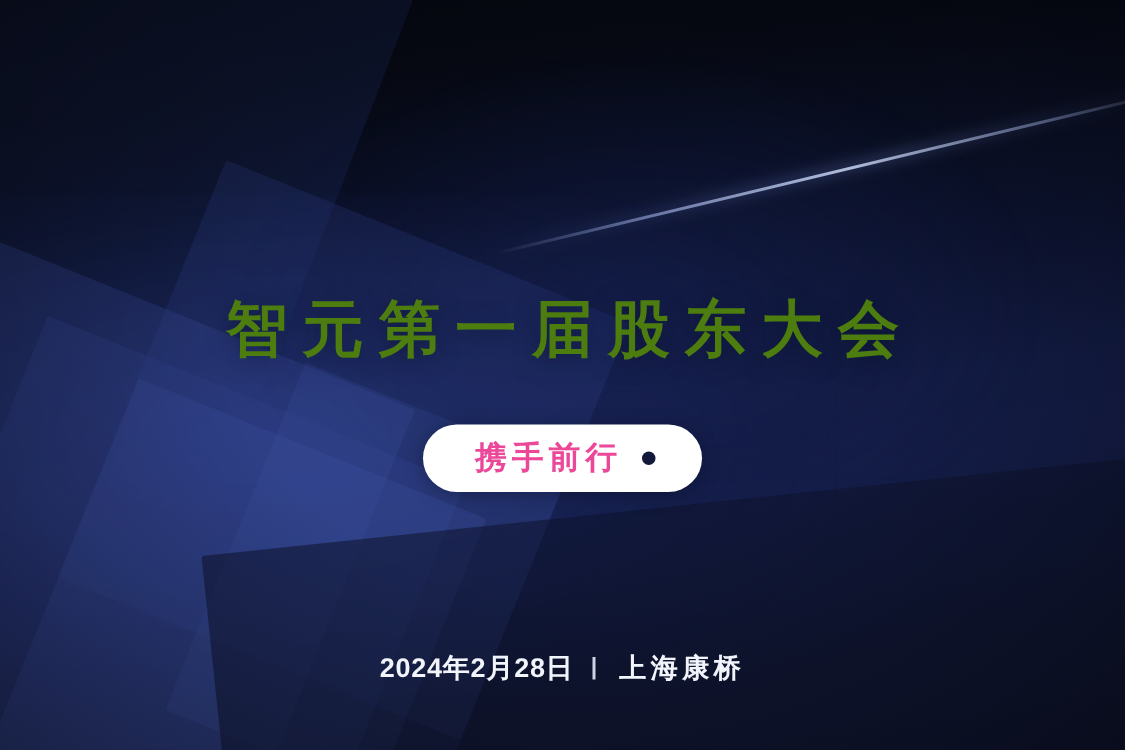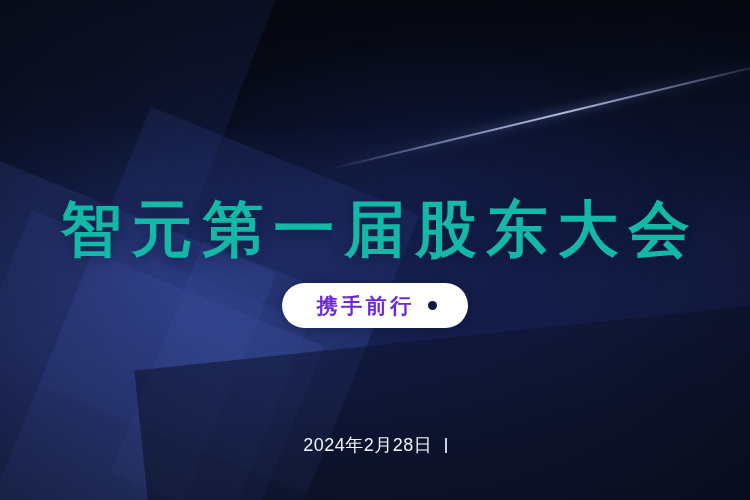--- a/index.html
+++ b/index.html
@@ -199,22 +199,22 @@
     flex-direction: column;
     align-items: center;
   }
 
   .title {
     position: absolute;
     top: 199px;
     left: 0;
     right: 0;
     text-align: center;
-    color: #14b8a6;
-    font-size: 61px;
+    color: #4d7c0f;
+    font-size: 41px;
     font-weight: 700;
     line-height: 1;
     letter-spacing: 10px;
     text-indent: 10px;
     white-space: nowrap;
     text-shadow: 0 2px 14px rgba(10, 16, 45, 0.55);
   }
 
   .pill-row {
     position: absolute;
@@ -231,21 +231,21 @@
     justify-content: center;
     gap: 13px;
     height: 45px;
     padding: 0 31px;
     border-radius: 999px;
     background: #ffffff;
     box-shadow: 0 2px 12px rgba(4, 8, 25, 0.35);
   }
 
   .pill-text {
-    color: #6d28d9;
+    color: #ec4899;
     font-size: 21px;
     font-weight: 700;
     letter-spacing: 3.5px;
     text-indent: 3.5px;
     line-height: 1;
     white-space: nowrap;
   }
 
   .pill-dot {
     width: 9px;
@@ -259,21 +259,21 @@
     position: absolute;
     top: 436px;
     left: 0;
     right: 0;
     display: flex;
     align-items: center;
     justify-content: center;
     gap: 13px;
     color: #f2f4fb;
     font-size: 18px;
-    font-weight: 400;
+    font-weight: 700;
     line-height: 1;
     white-space: nowrap;
   }
 
   .footer-date { letter-spacing: 0.5px; }
 
   .footer-sep {
     width: 1.5px;
     height: 15px;
     background: #cdd3e6;
@@ -316,16 +316,17 @@
     <div class="pill-row">
       <div class="pill">
         <span class="pill-text">携手前行</span>
         <span class="pill-dot"></span>
       </div>
     </div>
 
     <div class="footer">
       <span class="footer-date">2024年2月28日</span>
       <span class="footer-sep"></span>
+      <span class="footer-place">上海康桥</span>
     </div>
 
   </div>
 </div>
 
 </body></html>

